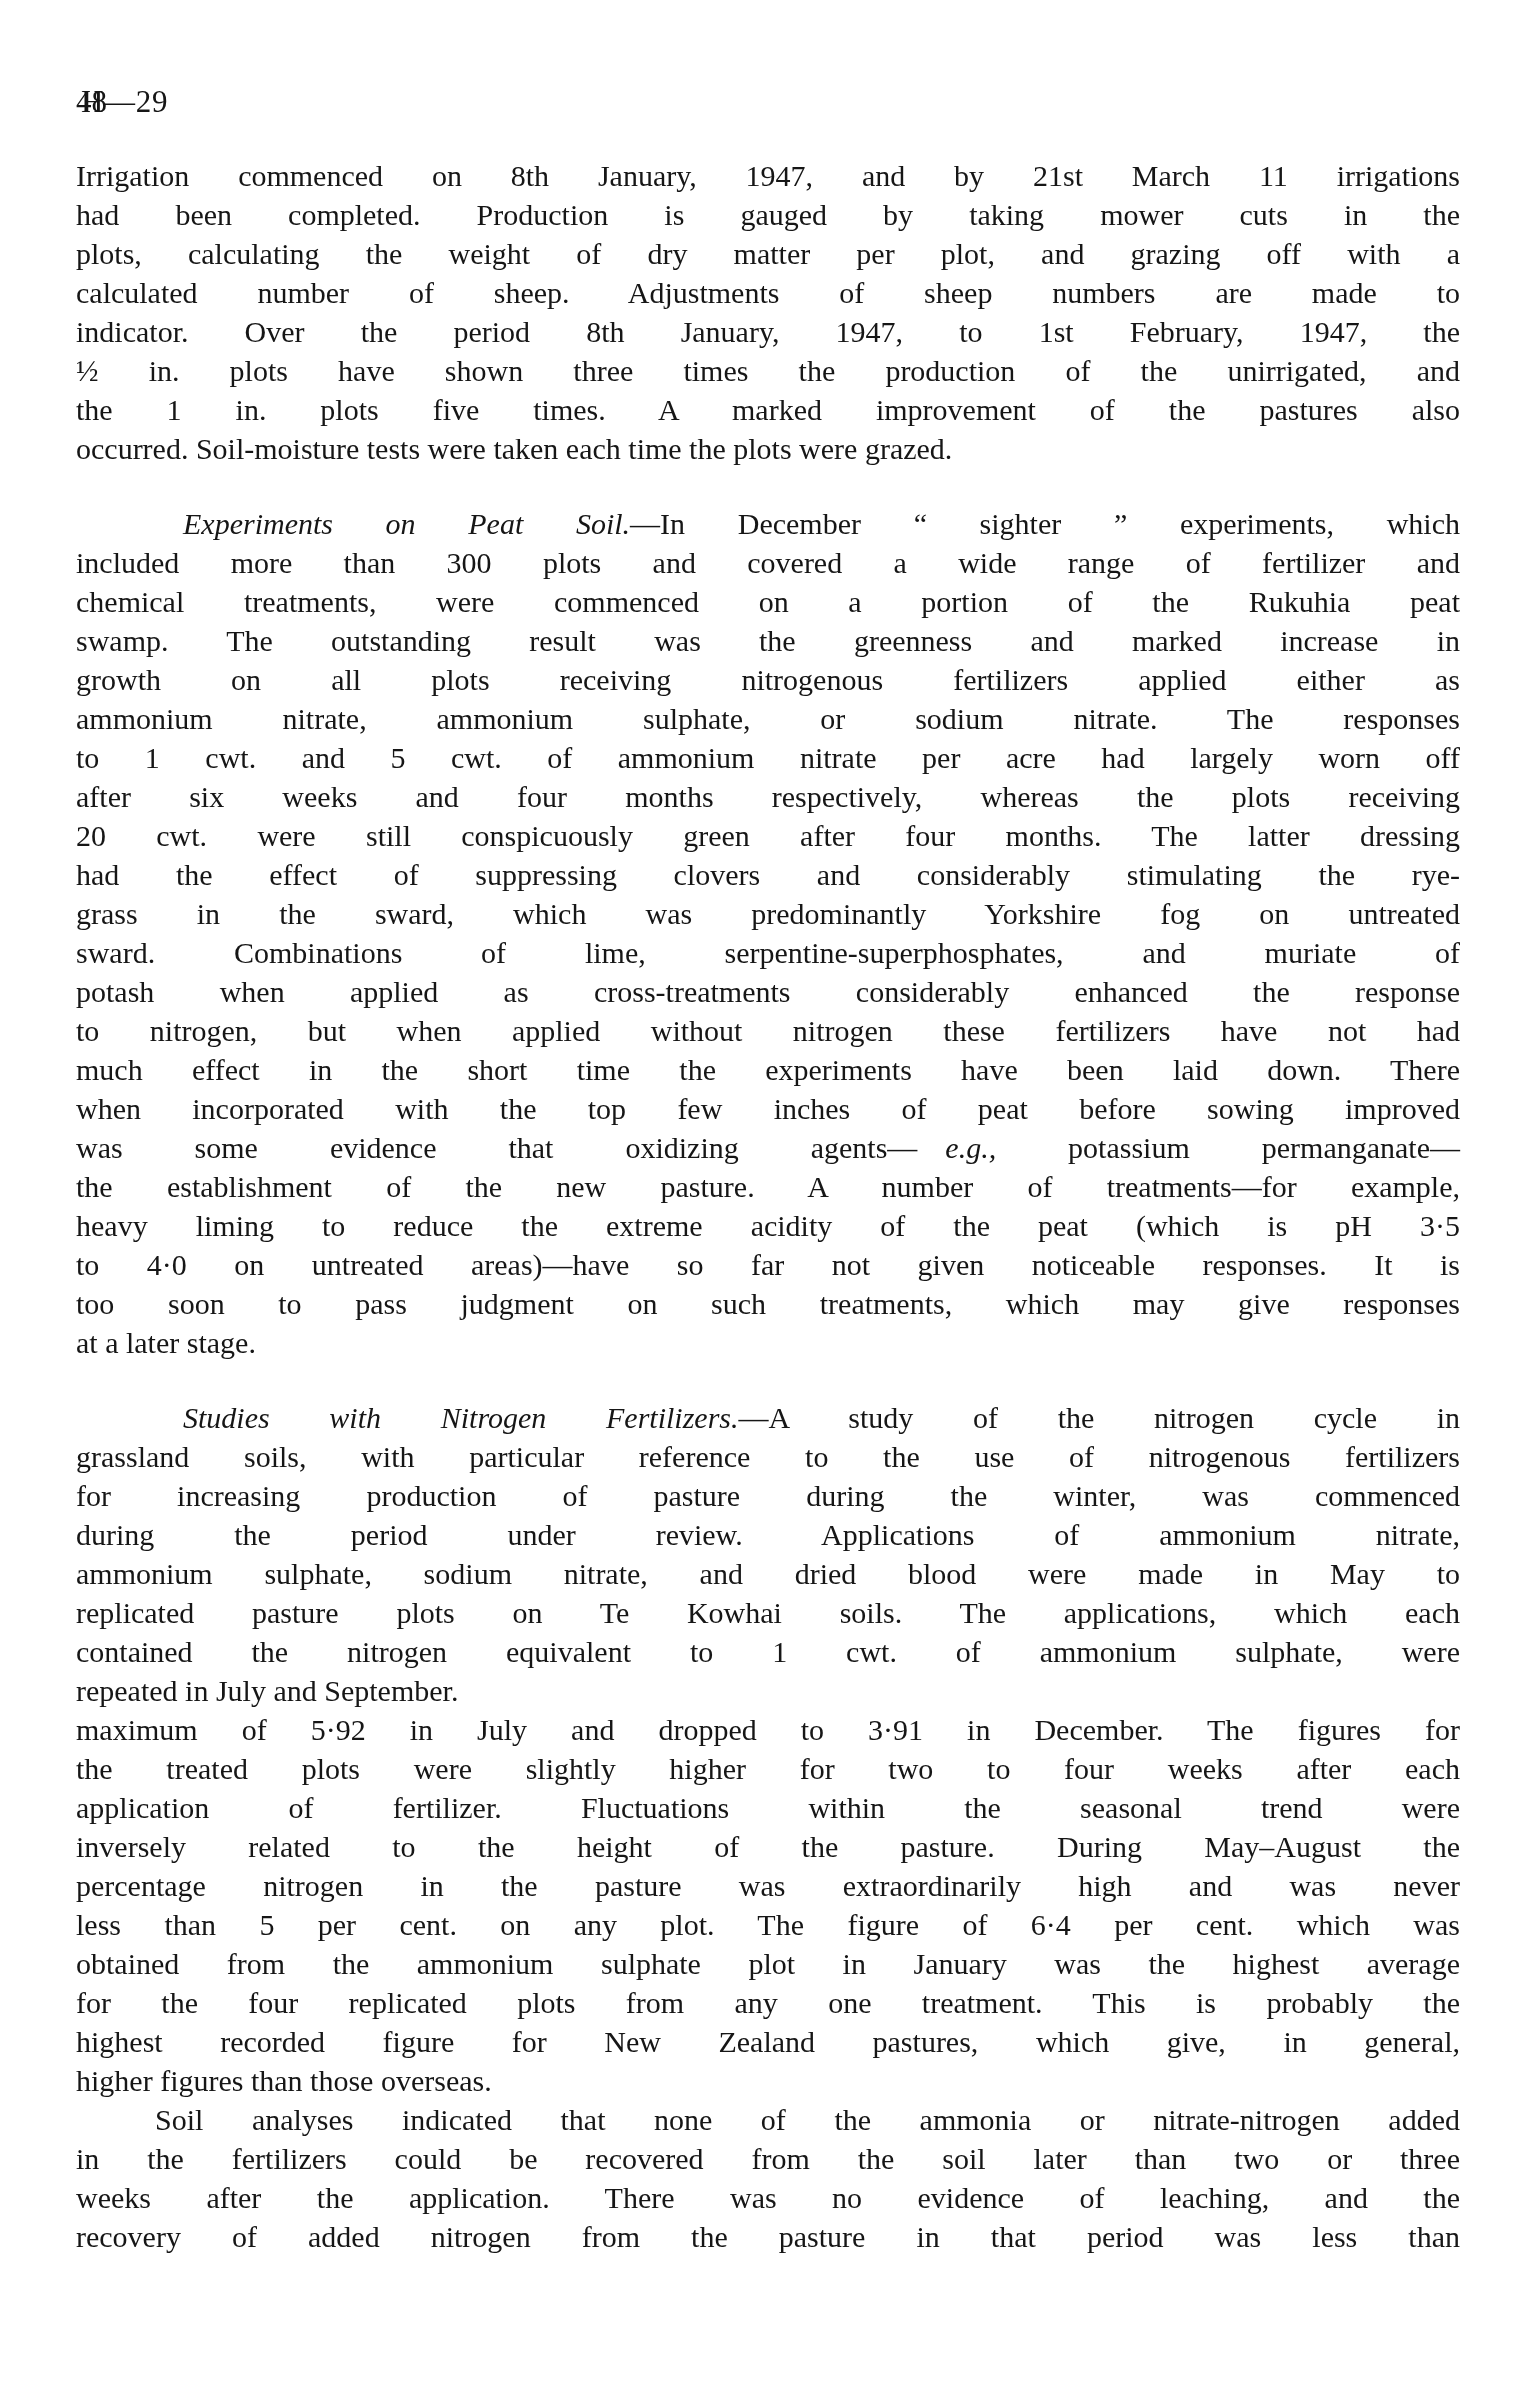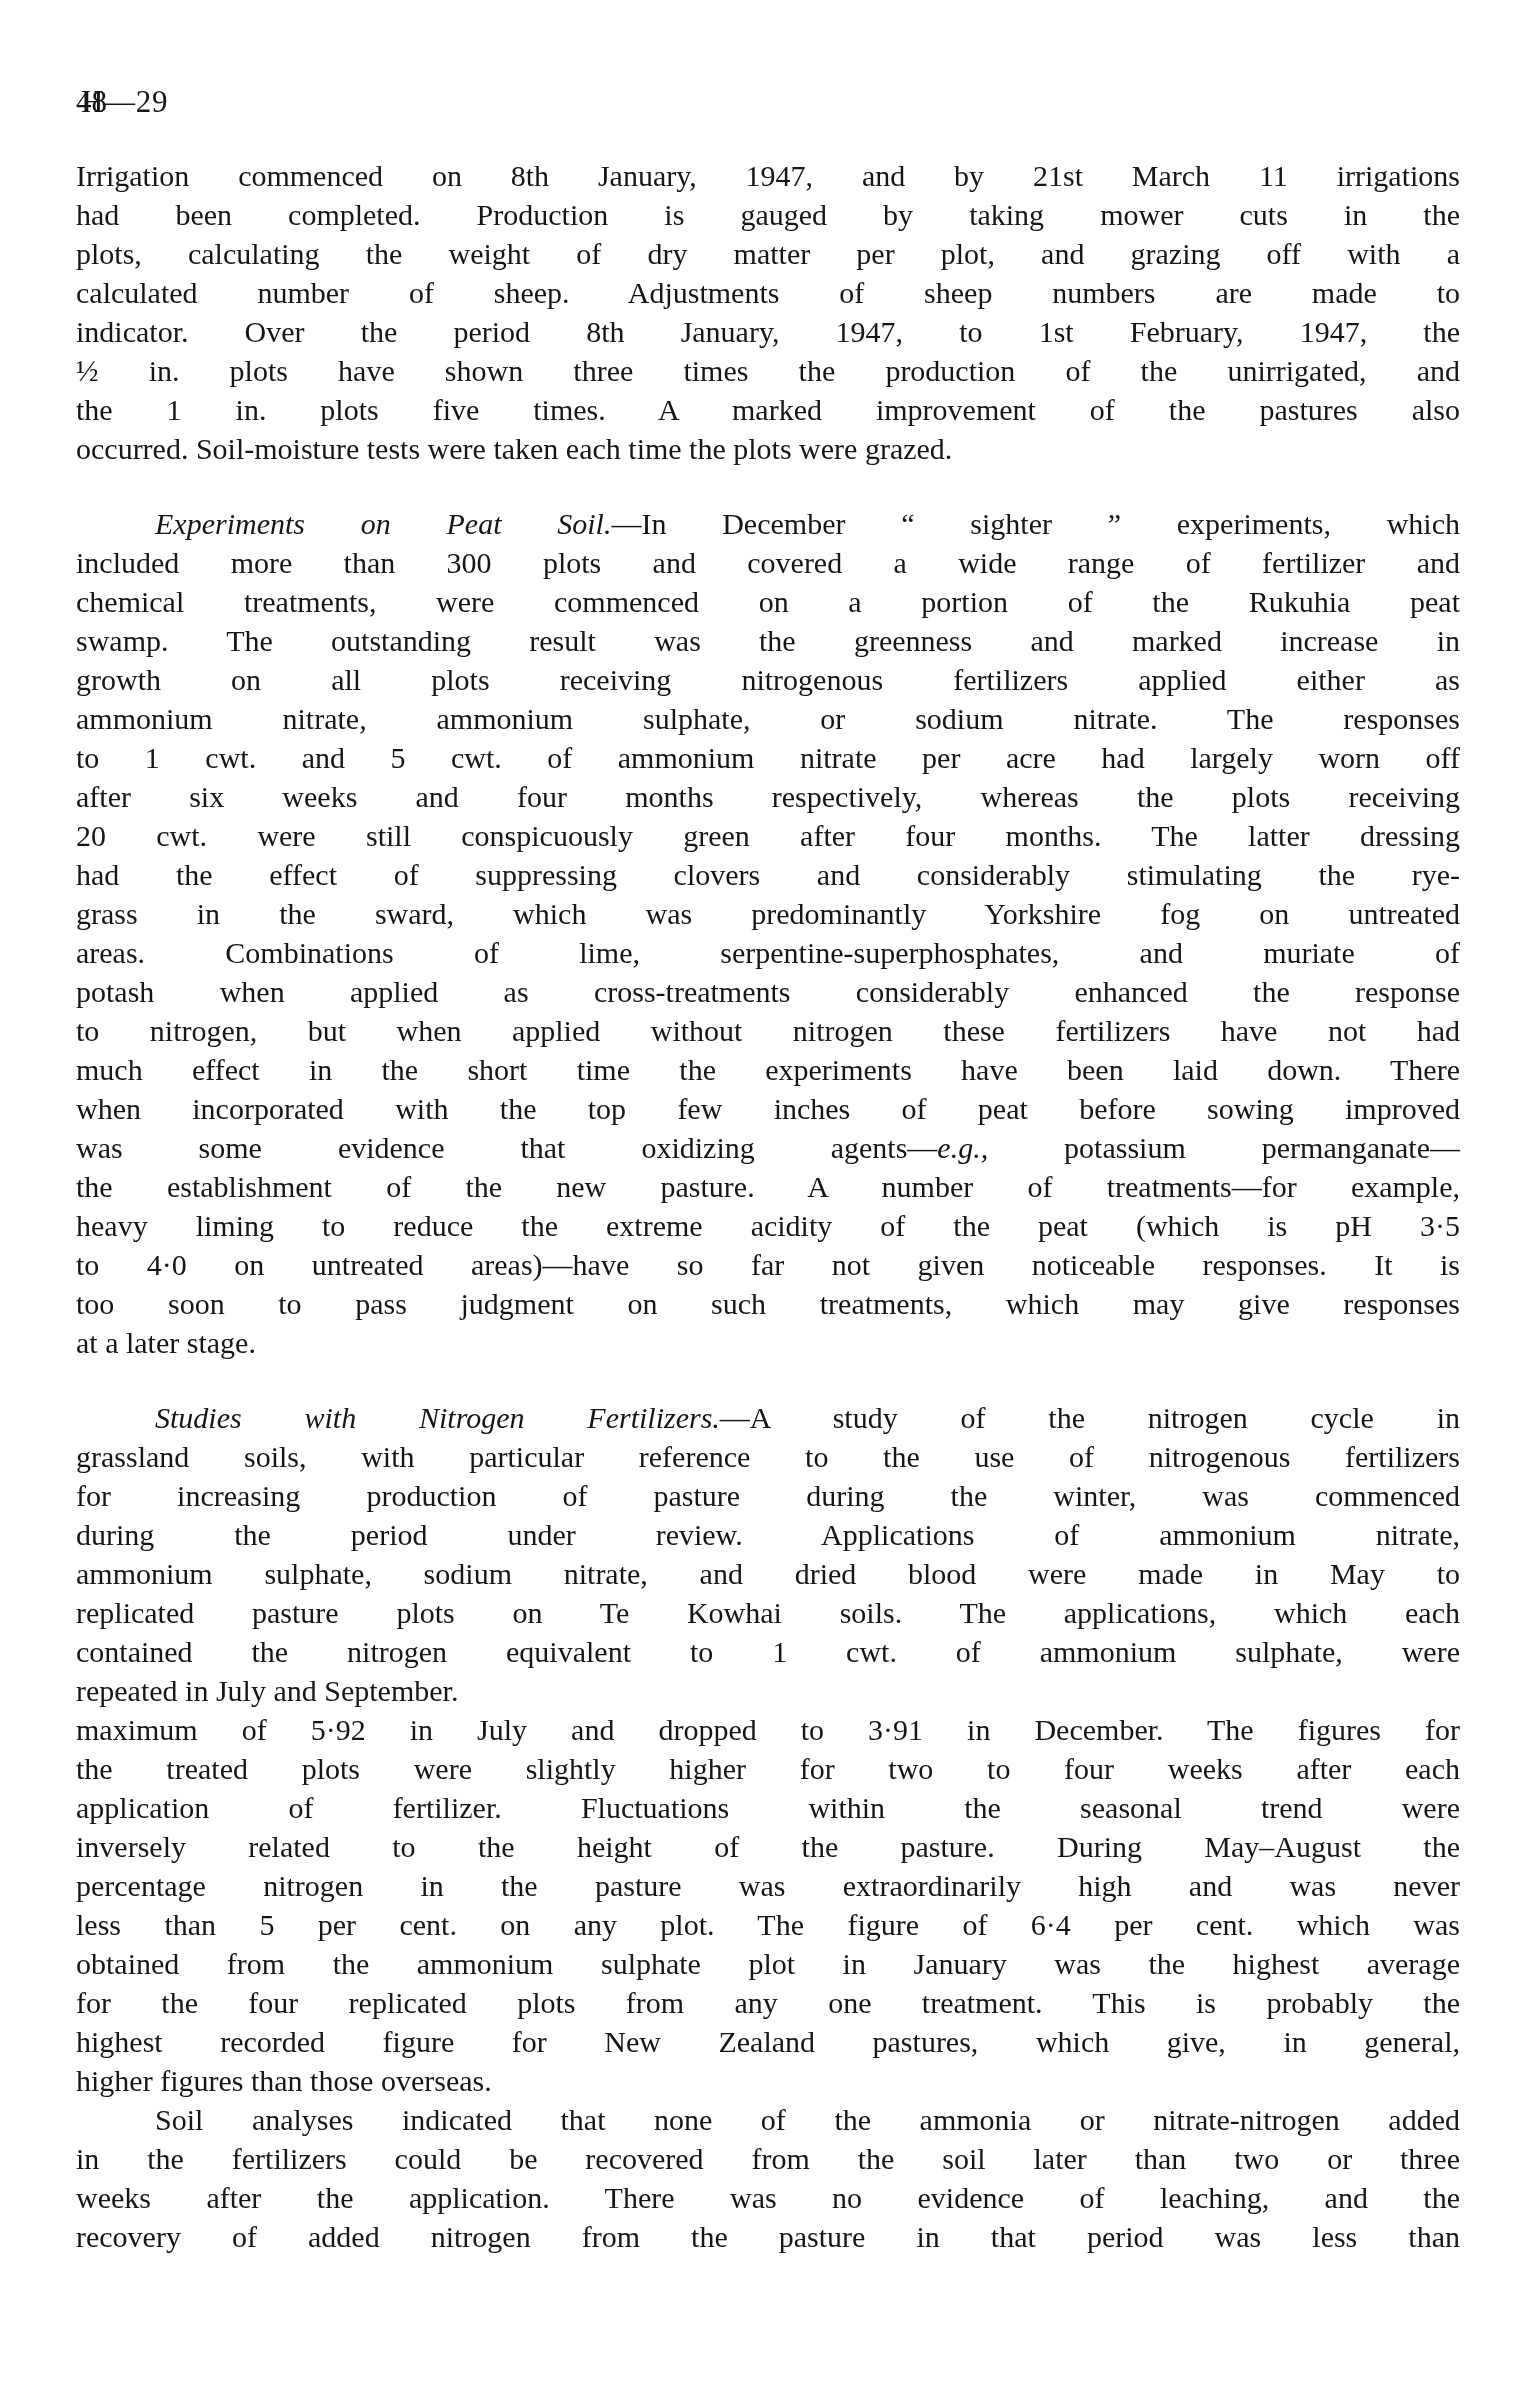--- a/index.html
+++ b/index.html
@@ -25,21 +25,21 @@
     font-size: 30px; line-height: 39px;
   }
   .para { margin: 0; }
   .para.space-before { margin-top: 36px; }
   .line {
     text-align: justify;
     text-align-last: justify;
   }
   .line.no-just { text-align-last: left; }
   .line.first-indent { margin-left: 79px; }
-  .it { font-style: italic; }
+  .it { font-style: italic; margin-left: 28px; }
 </style>
 </head>
 <body>
 
 <div class="page">
   <span class="header-left">H—29</span>
   <span class="header-center">48</span>
   <div class="body-text">
       <div class="para">
         <div class="line"><span class="">Irrigation commenced on 8th January, 1947, and by 21st March 11 irrigations</span></div>
@@ -56,21 +56,21 @@
         <div class="line"><span class="">included more than 300 plots and covered a wide range of fertilizer and</span></div>
         <div class="line"><span class="">chemical treatments, were commenced on a portion of the Rukuhia peat</span></div>
         <div class="line"><span class="">swamp. The outstanding result was the greenness and marked increase in</span></div>
         <div class="line"><span class="">growth on all plots receiving nitrogenous fertilizers applied either as</span></div>
         <div class="line"><span class="">ammonium nitrate, ammonium sulphate, or sodium nitrate. The responses</span></div>
         <div class="line"><span class="">to 1 cwt. and 5 cwt. of ammonium nitrate per acre had largely worn off</span></div>
         <div class="line"><span class="">after six weeks and four months respectively, whereas the plots receiving</span></div>
         <div class="line"><span class="">20 cwt. were still conspicuously green after four months. The latter dressing</span></div>
         <div class="line"><span class="">had the effect of suppressing clovers and considerably stimulating the rye-</span></div>
         <div class="line"><span class="">grass in the sward, which was predominantly Yorkshire fog on untreated</span></div>
-        <div class="line"><span class="">areas. Combinations of lime, serpentine-superphosphates, and muriate of</span></div>
+        <div class="line"><span class="">sward. Combinations of lime, serpentine-superphosphates, and muriate of</span></div>
         <div class="line"><span class="">potash when applied as cross-treatments considerably enhanced the response</span></div>
         <div class="line"><span class="">to nitrogen, but when applied without nitrogen these fertilizers have not had</span></div>
         <div class="line"><span class="">much effect in the short time the experiments have been laid down. There</span></div>
         <div class="line"><span class="">when incorporated with the top few inches of peat before sowing improved</span></div>
         <div class="line"><span class="">was some evidence that oxidizing agents—</span><span class="it">e.g.,</span><span class=""> potassium permanganate—</span></div>
         <div class="line"><span class="">the establishment of the new pasture. A number of treatments—for example,</span></div>
         <div class="line"><span class="">heavy liming to reduce the extreme acidity of the peat (which is pH 3·5</span></div>
         <div class="line"><span class="">to 4·0 on untreated areas)—have so far not given noticeable responses. It is</span></div>
         <div class="line"><span class="">too soon to pass judgment on such treatments, which may give responses</span></div>
         <div class="line no-just"><span class="">at a later stage.</span></div>

